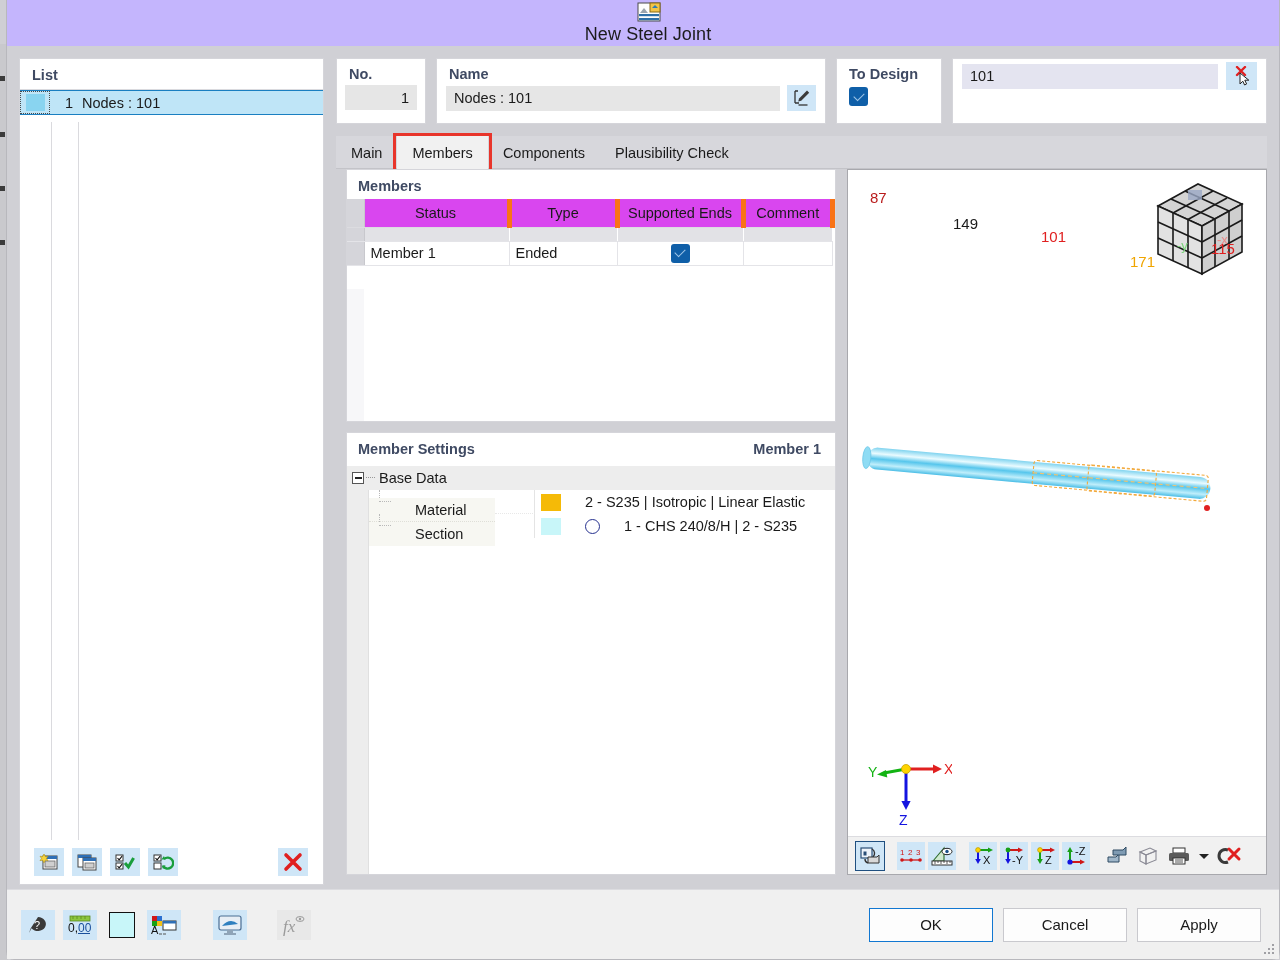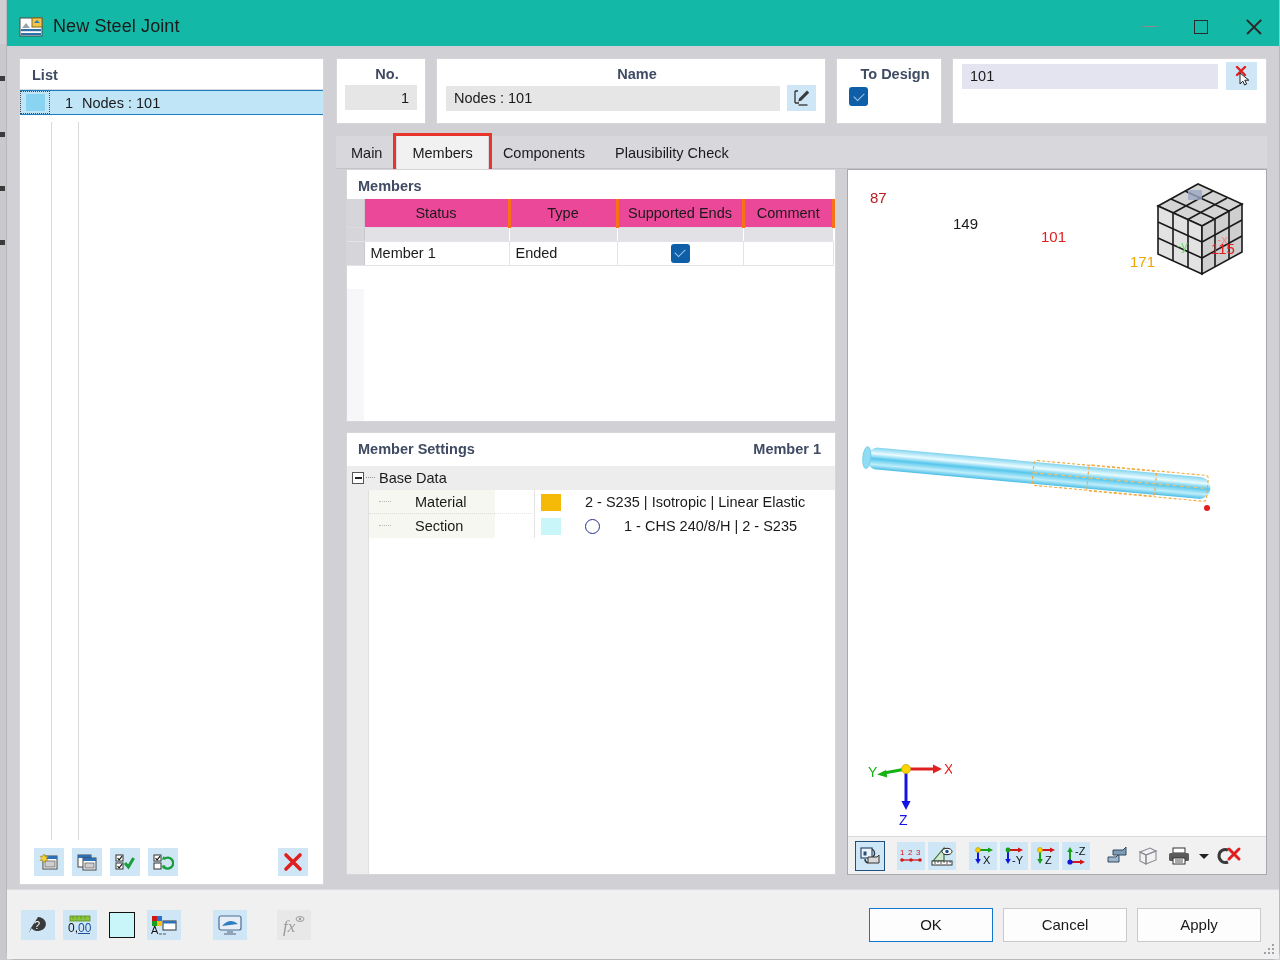--- a/index.html
+++ b/index.html
@@ -32,24 +32,24 @@
     position: absolute; left: 6px; top: 0px; width: 1274px; height: 960px;
     background: #f0f0f0;
     border: 1px solid #b8b8bd;
     border-top: none;
     border-radius: 0 0 8px 8px;
   }
 
   
   #titlebar {
     position: absolute; left: 0; top: 0; right: 0; height: 54px;
-    background: #14b8a6;
+    background: #c4b5fd;
     border-bottom: 1px solid #e2e2e7;
     border-radius: 0 0 0 0;
-    display: flex; align-items: center;
+    display: flex; align-items: center; flex-direction: column;
   }
   #app-icon {
     margin-left: 12px; width: 24px; height: 24px;
     position: relative; flex: none;
   }
   #titlebar .title {
     margin-left: 10px; font-size: 18px; color: #1b1b1b; letter-spacing: .1px;
   }
   #win-controls { margin-left: auto; display: flex; height: 46px; }
   #win-controls .wbtn {
@@ -111,21 +111,21 @@
   #detail {
     position: absolute; left: 329px; top: 12px; right: 12px; bottom: 74px;
     background: #d0d0d5;
   }
 
   
   .card {
     position: absolute; top: 0; background: #ffffff; border: 1px solid #d5d5da;
     height: 66px;
   }
-  .card .ctitle { font-weight: bold; color: #3f4a63; font-size: 14.5px; padding: 7px 0 0 12px; text-align: center; }
+  .card .ctitle { font-weight: bold; color: #3f4a63; font-size: 14.5px; padding: 7px 0 0 12px; }
   .ro-field {
     background: #e6e6e6; color: #1a1a1a; font-size: 14.5px;
     height: 25px; display: flex; align-items: center; padding: 0 8px;
   }
   .ro-field.right { justify-content: flex-end; }
   .ed-field {
     background: #e6e6e6; color: #1a1a1a; font-size: 14.5px;
     height: 25px; display: flex; align-items: center; padding: 0 8px;
   }
   .lilac { background: #e4e4f0; }
@@ -163,22 +163,22 @@
 
   #members-box {
     position: absolute; left: 10px; top: 0px; width: 490px; height: 253px;
     background: #ffffff; border: 1px solid #d5d5da;
   }
   #members-box .panel-title { font-weight: bold; color: #3f4a63; padding: 8px 0 5px 11px; font-size: 14.5px; }
   .tbl { width: 100%; border-collapse: collapse; table-layout: fixed; }
   .tbl .striprow td { height: 14px; background: #e2e2e6; border-right: 1px solid #ffffff; }
   .tbl .striprow td.gut { background: #d5d5da; }
   .tbl thead th {
-    height: 28px; background: #ec4899; font-weight: normal; font-size: 14.5px;
-    border-right: 3px solid #f97316; border-bottom: 1px solid #dcdce0; color: #1a1a1a;
+    height: 28px; background: #d946ef; font-weight: normal; font-size: 14.5px;
+    border-right: 5px solid #f97316; border-bottom: 1px solid #dcdce0; color: #1a1a1a;
   }
   .tbl thead th.gut { background: #d5d5da; border-right: 1px solid #c8c8cd; }
   .tbl tbody td {
     height: 24px; font-size: 14.5px; padding: 0 6px;
     border-right: 1px solid #e4e4e8; border-bottom: 1px solid #e4e4e8;
   }
   .tbl tbody td.gut { background: #d5d5da; padding: 0; border-right: 1px solid #c8c8cd; }
   .tbl tbody td.center { text-align: center; padding: 0; }
   .tbl tbody td.center .chk { margin: 0 auto; }
   #members-filler { position: absolute; left: 0; right: 0; top: 119px; bottom: 0; }
@@ -196,21 +196,21 @@
   .tree-gutter { position: absolute; left: 0; top: 0; width: 22px; bottom: 0; background: #ededed; border-right: 1px solid #e0e0e0;}
   .tree-row { position: relative; height: 24px; display: flex; align-items: center; font-size: 14.5px; }
   .tree-row.group { background: #ededed; text-align: center; }
   .expander {
     position: absolute; left: 5px; top: 6px; width: 12px; height: 12px;
     border: 1px solid #555; background: #fff; display: flex; align-items: center; justify-content: center;
   }
   .expander:after { content: ""; width: 7px; height: 1.4px; background: #222; }
   .tree-label-group { padding-left: 32px; }
   .tree-leaf-name {
-    position: absolute; left: 22px; width: 126px; top: 0; height: 24px;
+    position: absolute; left: 22px; width: 126px; top: 8px; height: 24px;
     display: flex; align-items: center; padding-left: 46px;
     background: #f7f7f2; border-bottom: 1px dotted #dfdfd8;
   }
   .tree-dot-v { position: absolute; left: 32px; top: 0; bottom: 0; width: 1px; border-left: 1px dotted #b9b9b9; }
   .tree-dot-h { position: absolute; left: 32px; top: 11px; width: 12px; border-top: 1px dotted #b9b9b9; }
   .tree-mid { position: absolute; left: 148px; width: 40px; top: 0; height: 24px; border-right: 1px solid #e4e4e4; border-bottom: 1px dotted #e8e8e8;}
   .tree-val {
     position: absolute; left: 188px; right: 0; top: 0; height: 24px;
     display: flex; align-items: center; gap: 24px; padding-left: 6px;
   }

